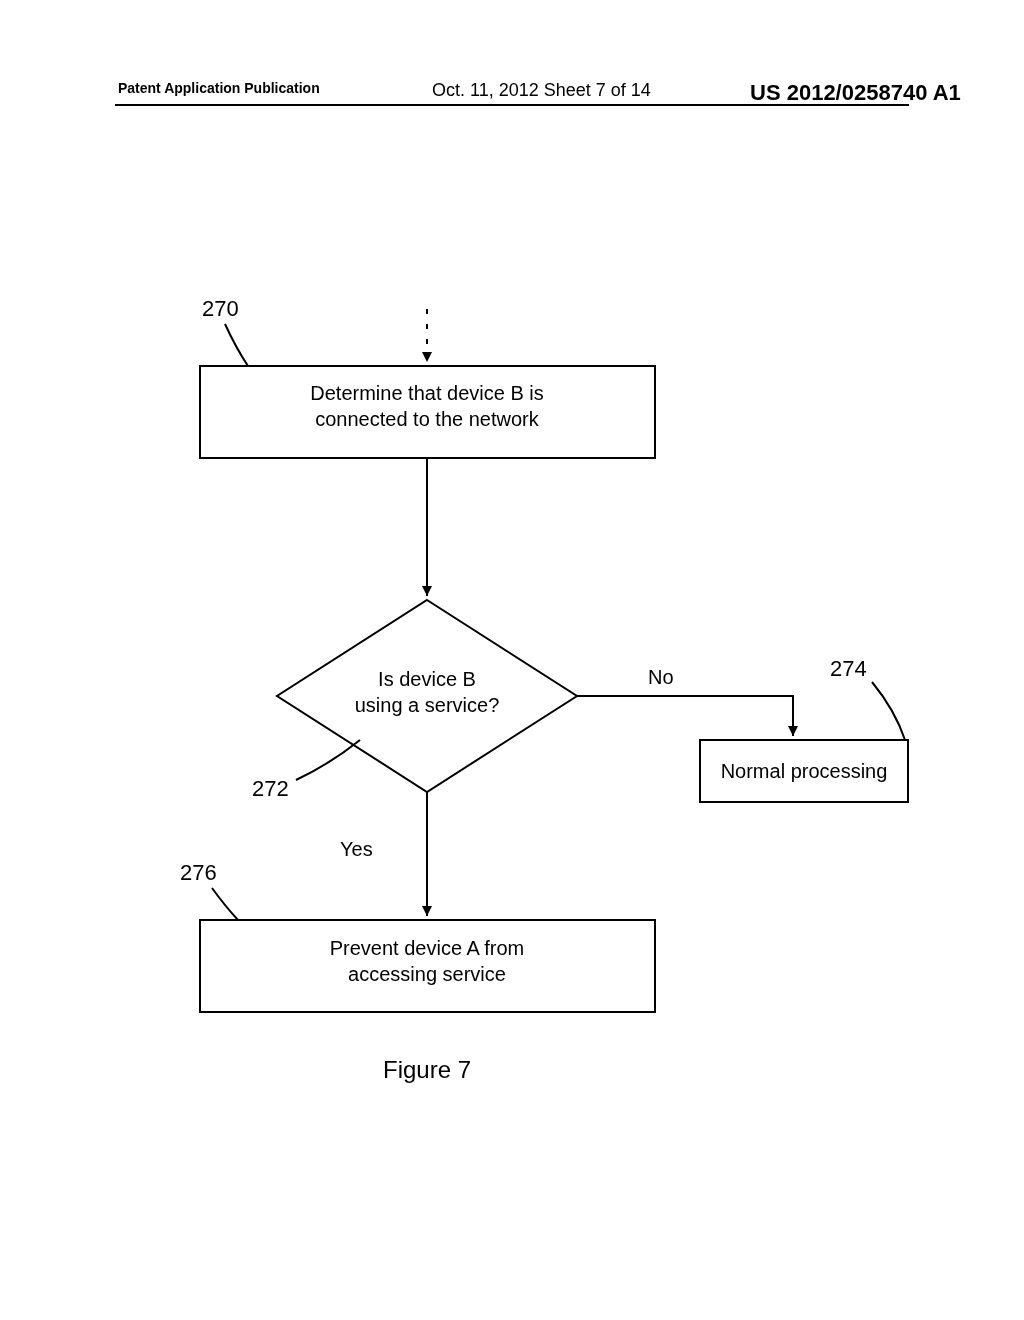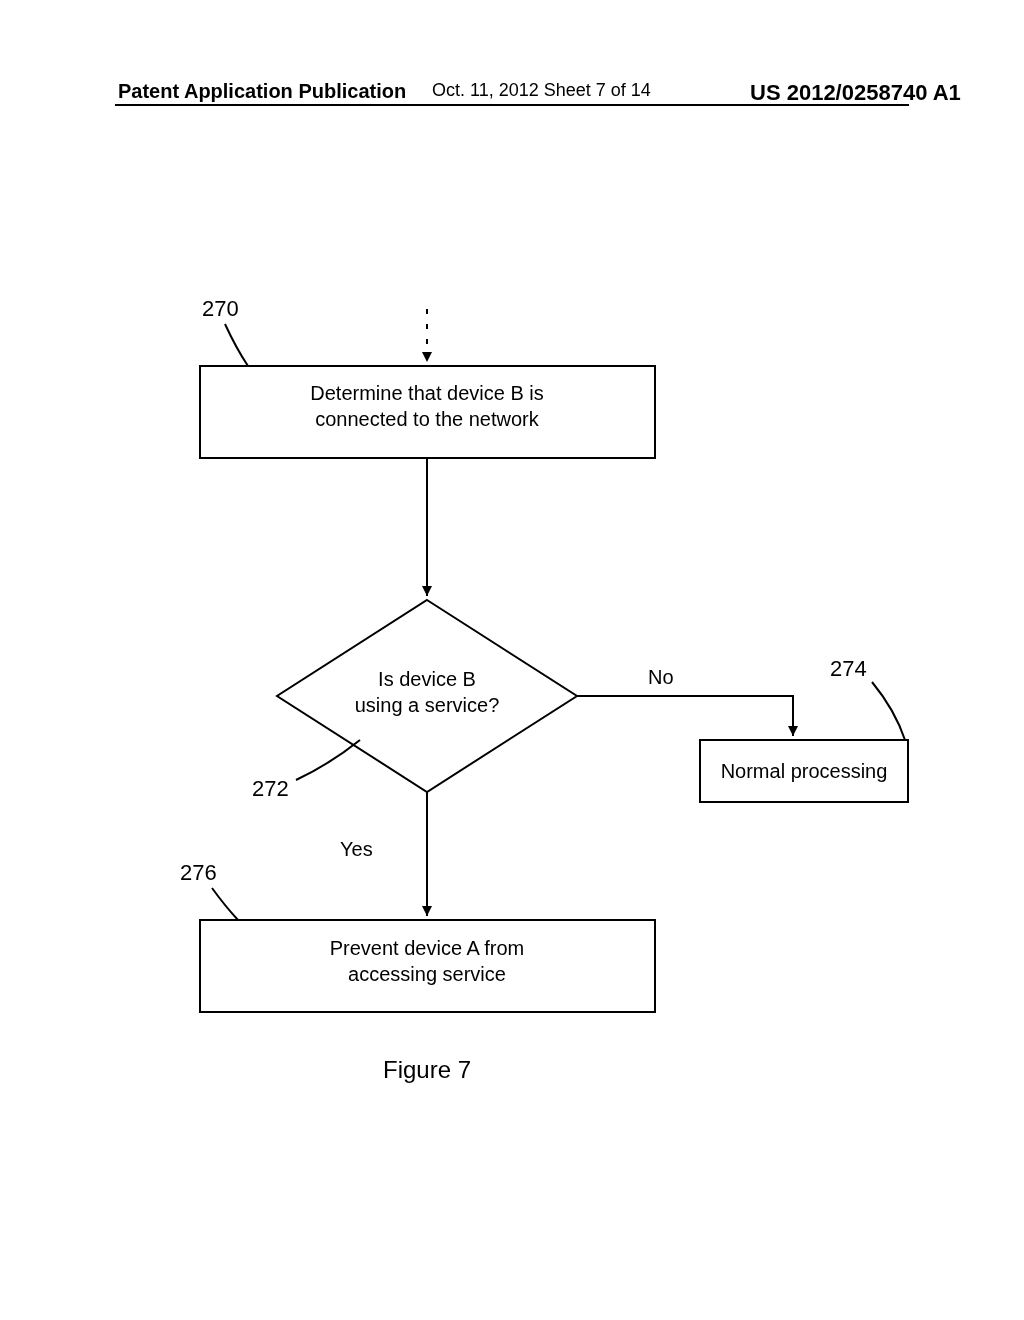--- a/index.html
+++ b/index.html
@@ -21,21 +21,21 @@
     top: 104px;
     left: 115px;
     width: 794px;
     border-top: 2px solid #000;
   }
   .hdr-left {
     position: absolute;
     top: 80px;
     left: 118px;
     font-weight: bold;
-    font-size: 20px;
+    font-size: 14px;
   }
   .hdr-mid {
     position: absolute;
     top: 80px;
     left: 432px;
     font-size: 18px;
   }
   .hdr-right {
     position: absolute;
     top: 80px;

